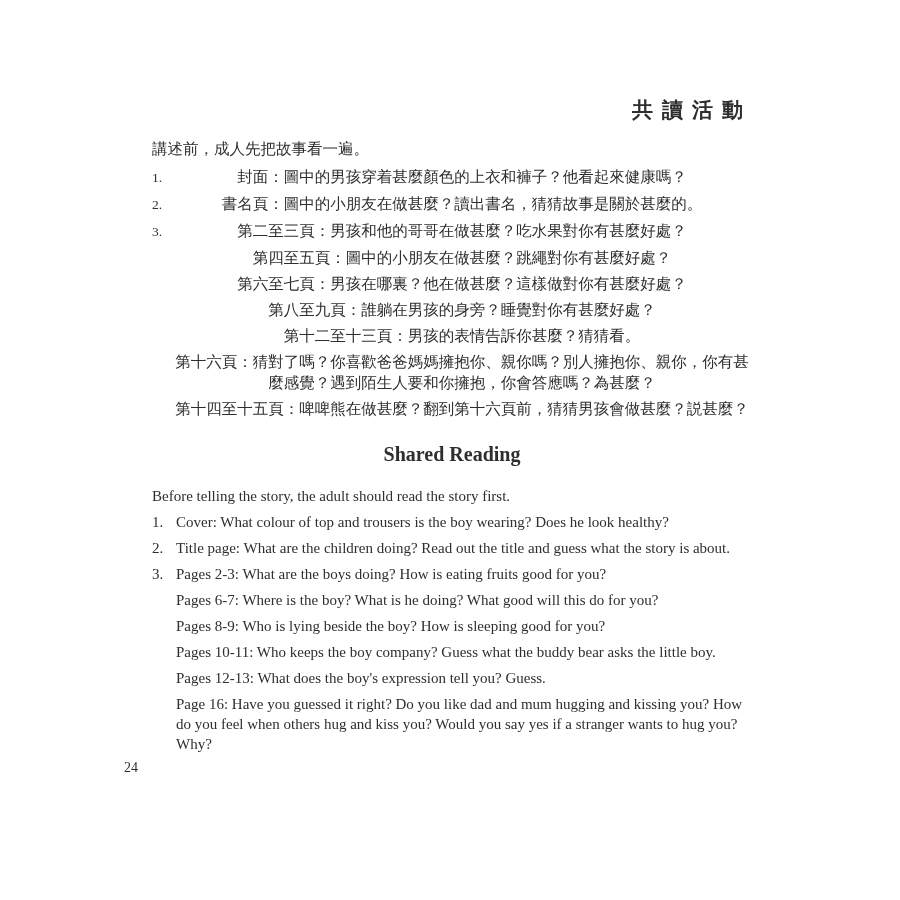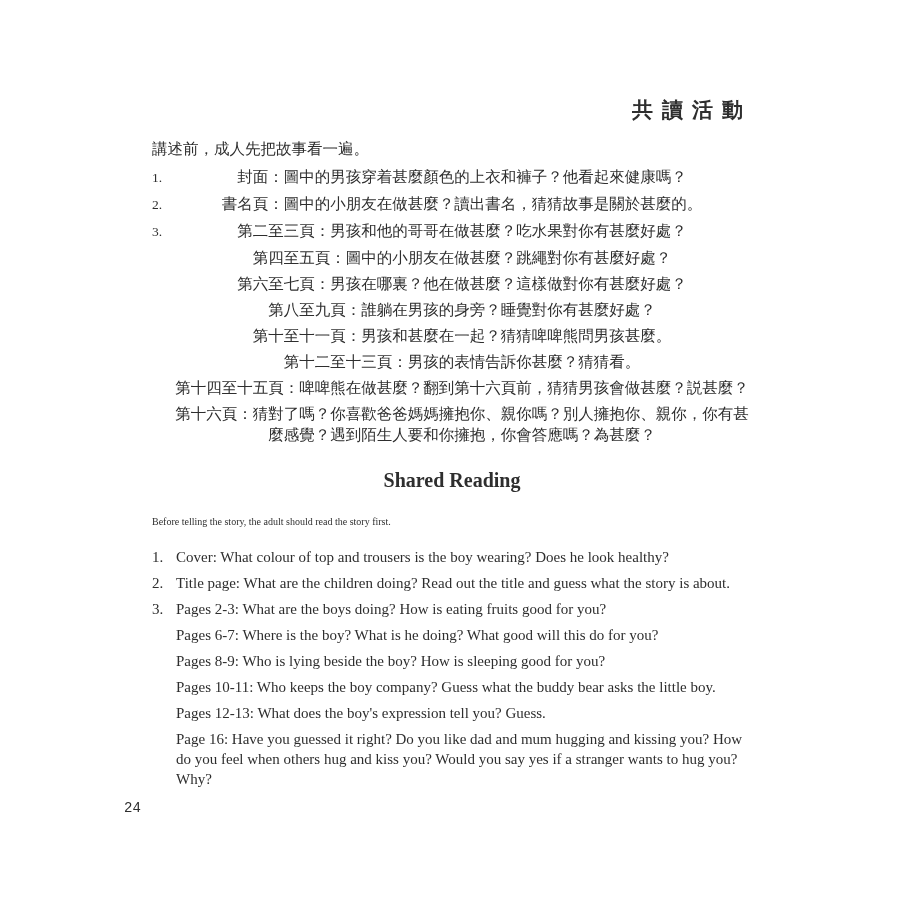--- a/index.html
+++ b/index.html
@@ -51,43 +51,43 @@
     text-align: center;
   }
   
   .en-title {
     text-align: center;
     font-size: 20px;
     font-weight: bold;
     margin: 24px 0 20px 0;
   }
   .en-intro {
-    font-size: 10px;
+    font-size: 15px;
     line-height: 20px;
-    margin: 0 0 15px 0;
+    margin: 0 0 6px 0;
   }
   .en-list .row {
     display: flex;
     font-size: 15px;
     line-height: 20px;
     margin-bottom: 6px;
   }
   .en-list .num {
     flex: 0 0 24px;
   }
   .en-list .txt {
     flex: 1;
   }
   
   .page-number {
     position: absolute;
     left: 124px;
-    top: 800px;
+    top: 760px;
     font-size: 14px;
-    font-family: Liberation Mono, monospace;
+    font-family: Liberation Serif, serif;
     color: #2e2e2e;
   }
 </style>
 </head>
 <body>
 
 <div class="content">
 
   <h1 class="cn-title">共讀活動</h1>
 
@@ -113,33 +113,29 @@
     <div class="row">
       <span class="num"></span>
       <span class="txt">第六至七頁：男孩在哪裏？他在做甚麼？這樣做對你有甚麼好處？</span>
     </div>
     <div class="row">
       <span class="num"></span>
       <span class="txt">第八至九頁：誰躺在男孩的身旁？睡覺對你有甚麼好處？</span>
     </div>
     <div class="row">
       <span class="num"></span>
-      <span class="txt">第十至十一頁：男孩和甚麼在一起？猜猜啤啤熊問男孩甚麼。</span>
-    </div>
-    <div class="row">
-      <span class="num"></span>
       <span class="txt">第十二至十三頁：男孩的表情告訴你甚麼？猜猜看。</span>
     </div>
     <div class="row">
       <span class="num"></span>
-      <span class="txt">第十四至十五頁：啤啤熊在做甚麼？翻到第十六頁前，猜猜男孩會做甚麼？説甚麼？</span>
+      <span class="txt">第十六頁：猜對了嗎？你喜歡爸爸媽媽擁抱你、親你嗎？別人擁抱你、親你，你有甚麼感覺？遇到陌生人要和你擁抱，你會答應嗎？為甚麼？</span>
     </div>
     <div class="row">
       <span class="num"></span>
-      <span class="txt">第十六頁：猜對了嗎？你喜歡爸爸媽媽擁抱你、親你嗎？別人擁抱你、親你，你有甚麼感覺？遇到陌生人要和你擁抱，你會答應嗎？為甚麼？</span>
+      <span class="txt">第十四至十五頁：啤啤熊在做甚麼？翻到第十六頁前，猜猜男孩會做甚麼？説甚麼？</span>
     </div>
   </div>
 
   <h2 class="en-title">Shared Reading</h2>
 
   <p class="en-intro">Before telling the story, the adult should read the story first.</p>
 
   <div class="en-list">
     <div class="row">
       <span class="num">1.</span>

